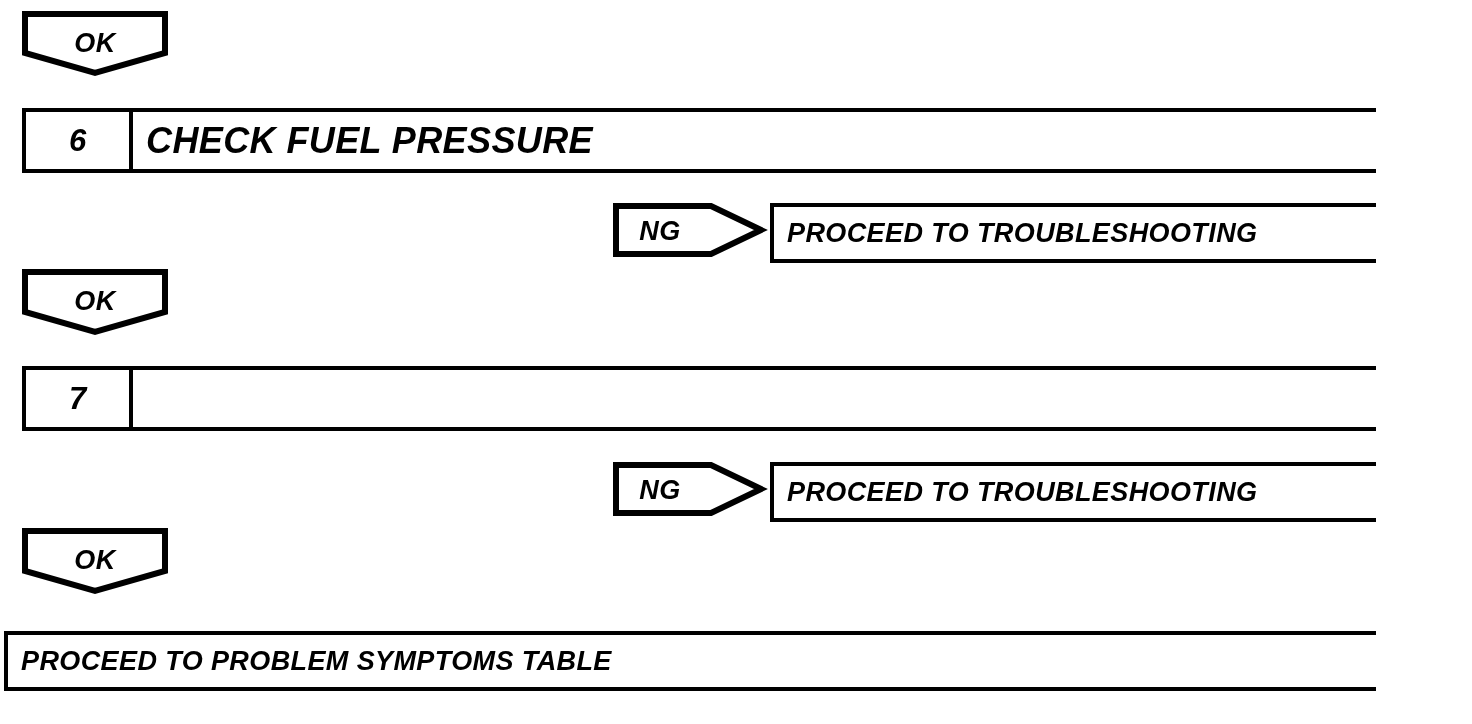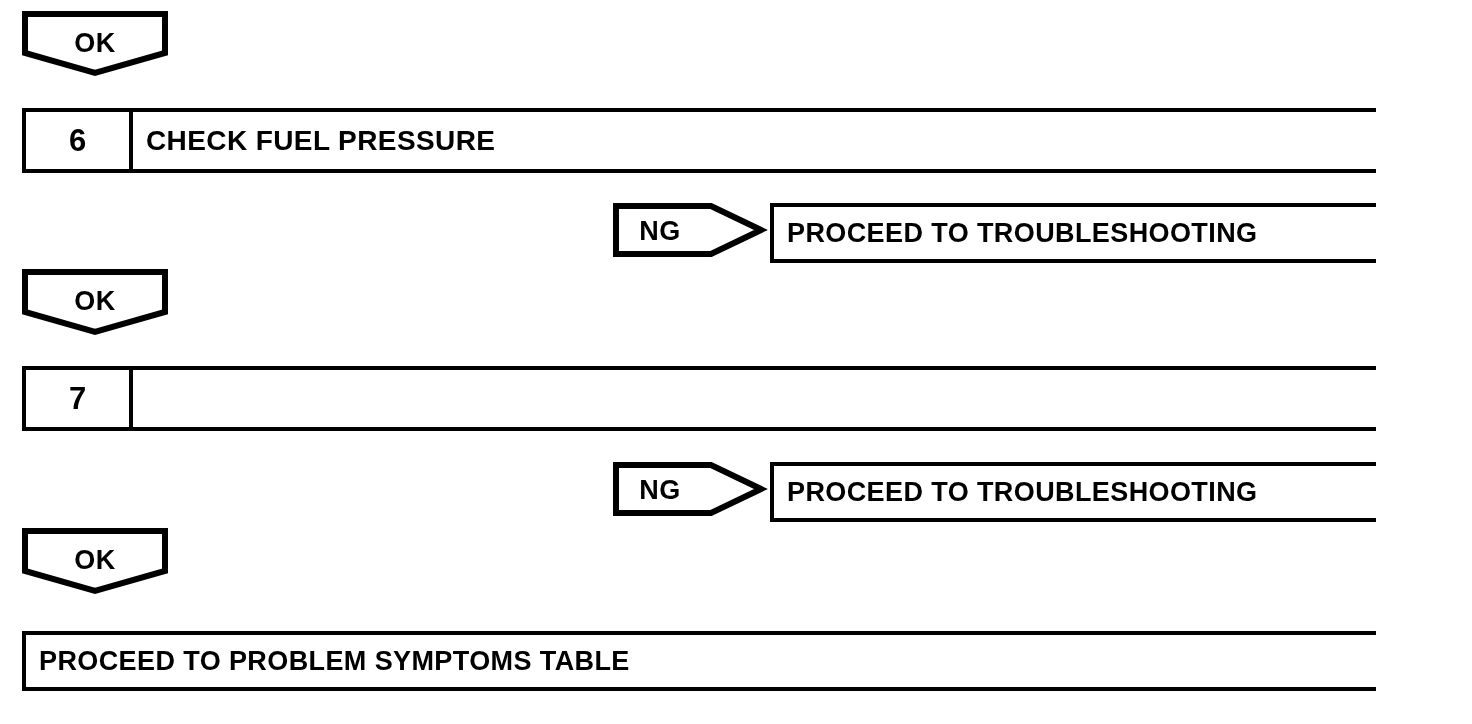--- a/index.html
+++ b/index.html
@@ -9,20 +9,21 @@
   }
   body {
     font-family: "Liberation Sans", sans-serif;
   }
   #canvas {
     position: relative;
     width: 1376px;
     height: 724px;
     background: #ffffff;
     overflow: hidden;
+    font-style: italic;
   }
 
   
   .step-box {
     position: absolute;
     box-sizing: border-box;
     border: 4px solid #000000;
     background: #ffffff;
     display: flex;
     align-items: stretch;
@@ -38,21 +39,21 @@
     font-weight: bold;
     font-size: 31px;
     letter-spacing: 0px;
     color: #000000;
   }
   .step-label {
     display: flex;
     align-items: center;
     padding-left: 13px;
     font-weight: bold;
-    font-size: 28px;
+    font-size: 36px;
     letter-spacing: 0.4px;
     color: #000000;
     white-space: nowrap;
   }
 
   
   .plain-box {
     position: absolute;
     box-sizing: border-box;
     border: 4px solid #000000;
@@ -145,15 +146,15 @@
 
   <div class="plain-box" style="left:770px; top:462px; width:671px; height:60px;">PROCEED TO TROUBLESHOOTING</div>
 
   <div class="ok-pent" style="left:22px; top:528px; width:146px; height:66px;">
     <svg width="146" height="66" viewBox="0 0 146 66">
       <polygon points="3,3 143,3 143,43 73,63 3,43" fill="#ffffff" stroke="#000000" stroke-width="6" stroke-linejoin="miter"></polygon>
       <text class="pent-text" x="73" y="41" text-anchor="middle">OK</text>
     </svg>
   </div>
 
-  <div class="plain-box" style="left:22px; top:631px; width:1420px; height:60px;">PROCEED TO PROBLEM SYMPTOMS TABLE</div>
+  <div class="plain-box" style="left:4px; top:631px; width:1420px; height:60px;">PROCEED TO PROBLEM SYMPTOMS TABLE</div>
 
 </div>
 
 </body></html>

